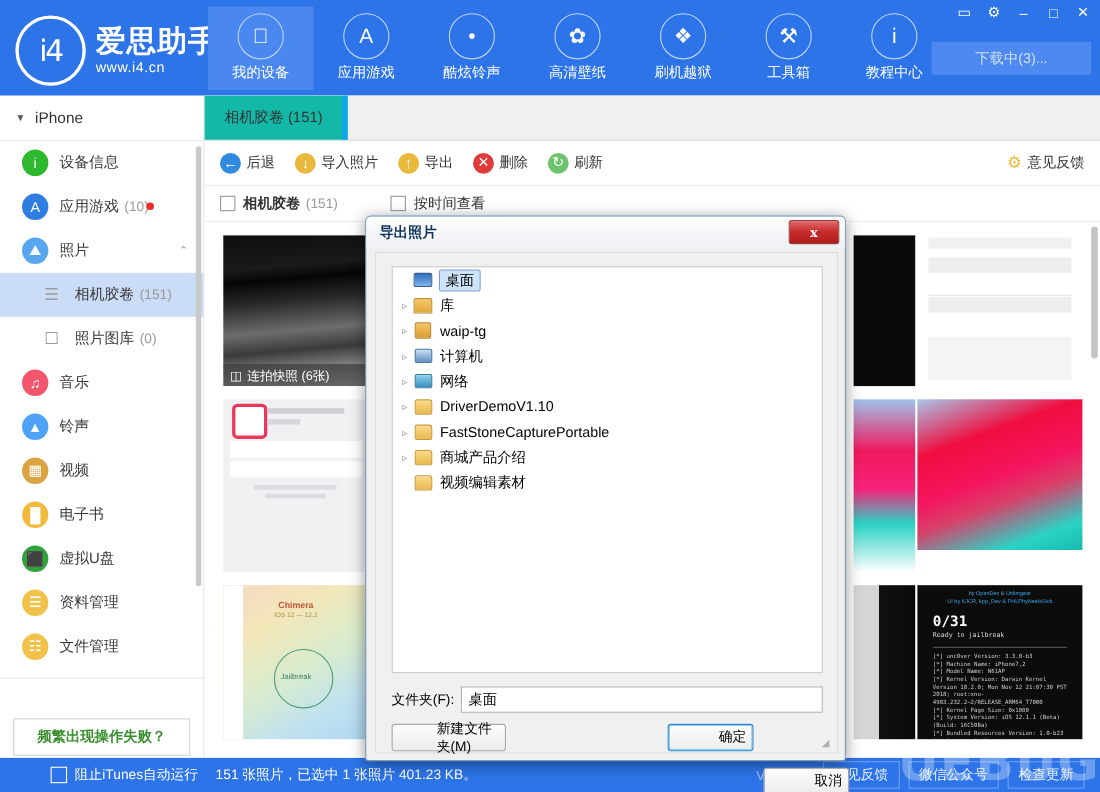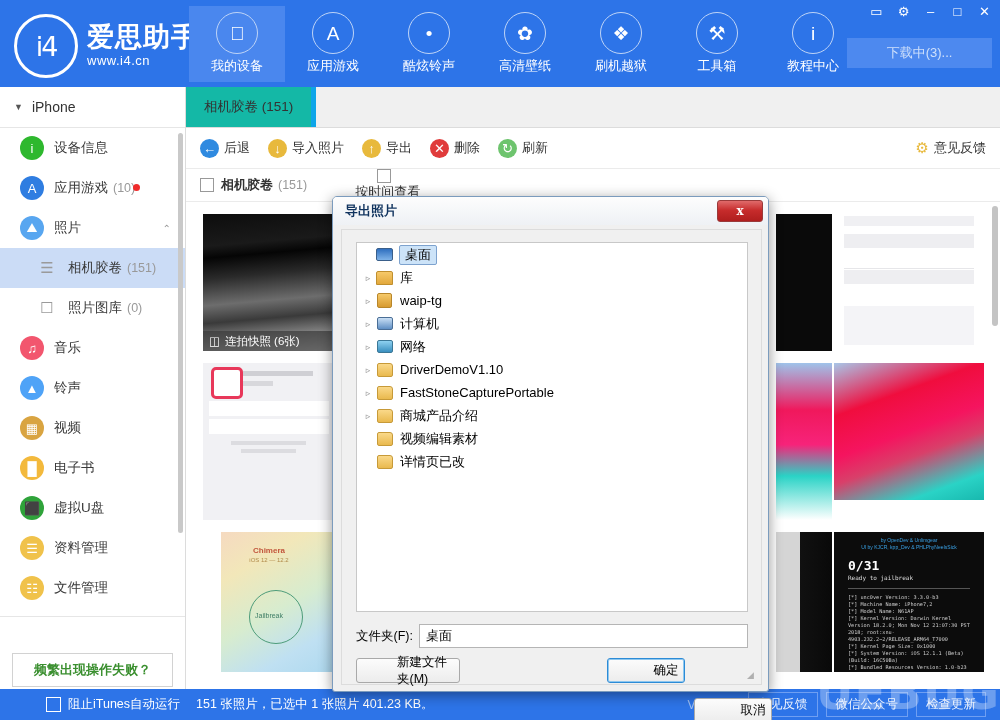--- a/index.html
+++ b/index.html
@@ -265,21 +265,21 @@
       </div>
     <div id="expset">
       <span style="color:#e8b93c;font-size:15px;margin-right:5px;">⚙</span>
       <span>意见反馈</span>
     </div>
   </div>
   <div id="filterbar">
     <span class="cbx"></span>
     <span style="font-weight:bold;color:#333;">相机胶卷</span>
     <span class="cnt">(151)</span>
-    <span style="display:inline-flex;align-items:center;margin-left:48px;flex-direction:column;">
+    <span style="display:inline-flex;align-items:center;margin-left:48px;">
       <span class="cbx"></span>
       <span>按时间查看</span>
     </span>
   </div>
   <div id="grid">
 
     <div class="thumb" style="left:17px;top:12px;width:132px;height:137px;background:linear-gradient(175deg,#0d0d0d 0%,#1a1a1a 22%,#050505 30%,#2a2a2a 44%,#6d6d6d 62%,#3a3a3a 74%,#d8d8d8 100%);">
       <div class="tlabel">
         <span style="margin-right:5px;">◫</span>
         <span>连拍快照 (6张)</span>
@@ -413,27 +413,20 @@
             </span>
             <span class="lab">商城产品介绍</span>
           </div>
           <div class="trow">
             <span class="arrow"></span>
             <span class="tic">
               <span style="display:inline-block;width:14px;height:12px;background:linear-gradient(#fad98a,#e9b94e);border:1px solid #c79a38;border-radius:2px 3px 2px 2px;"></span>
             </span>
             <span class="lab">视频编辑素材</span>
           </div>
-          <div class="trow">
-            <span class="arrow"></span>
-            <span class="tic">
-              <span style="display:inline-block;width:14px;height:12px;background:linear-gradient(#fad98a,#e9b94e);border:1px solid #c79a38;border-radius:2px 3px 2px 2px;"></span>
-            </span>
-            <span class="lab">详情页已改</span>
-          </div>
         </div>
       <div id="fldrow">
         <span class="flab">文件夹(F):</span>
         <div id="fldinput">桌面</div>
       </div>
       <div id="btnrow">
         <div class="dbtn" id="btn-new">新建文件夹(M)</div>
         <div class="dbtn" id="btn-ok">确定</div>
         <div class="dbtn" id="btn-cancel">取消</div>
       </div>

